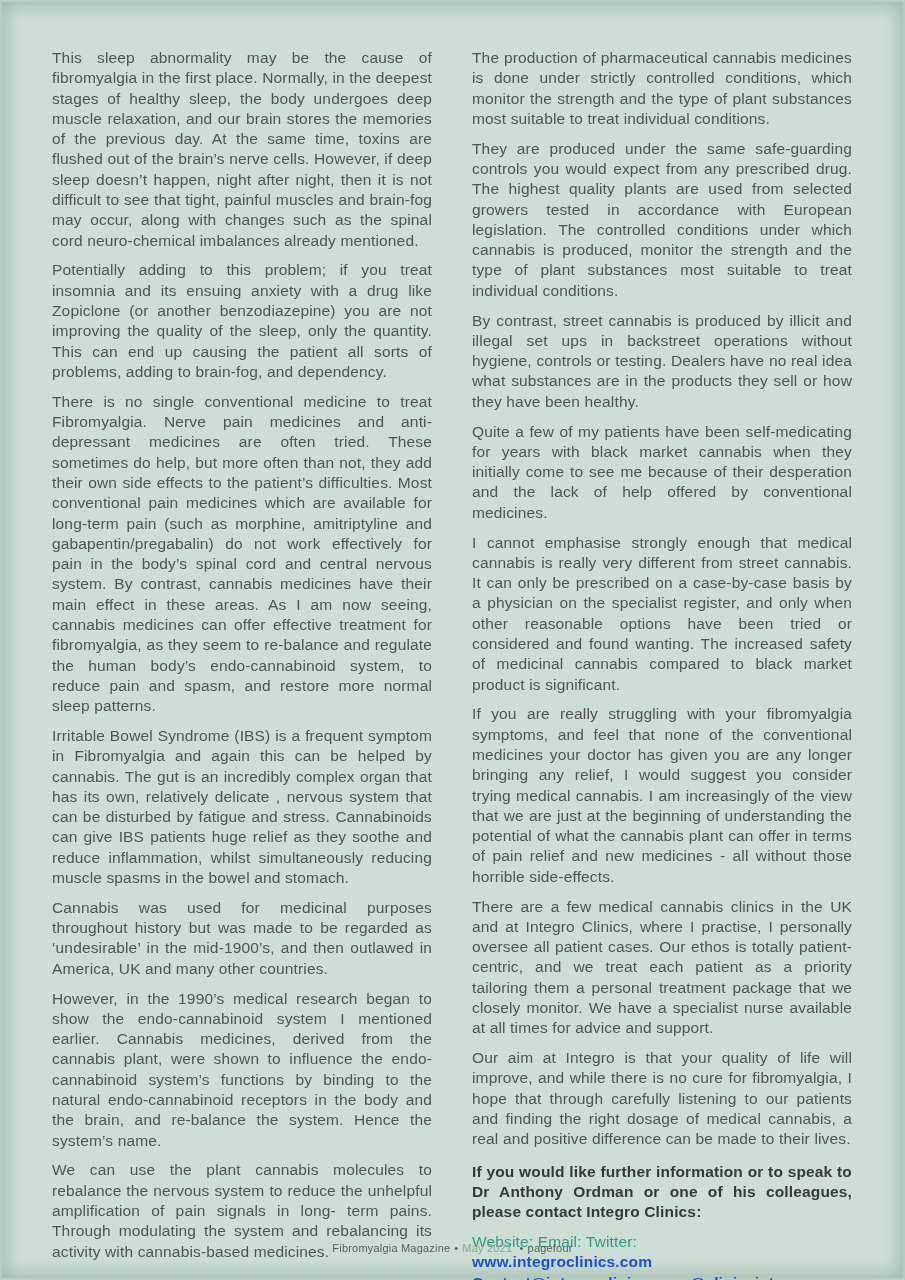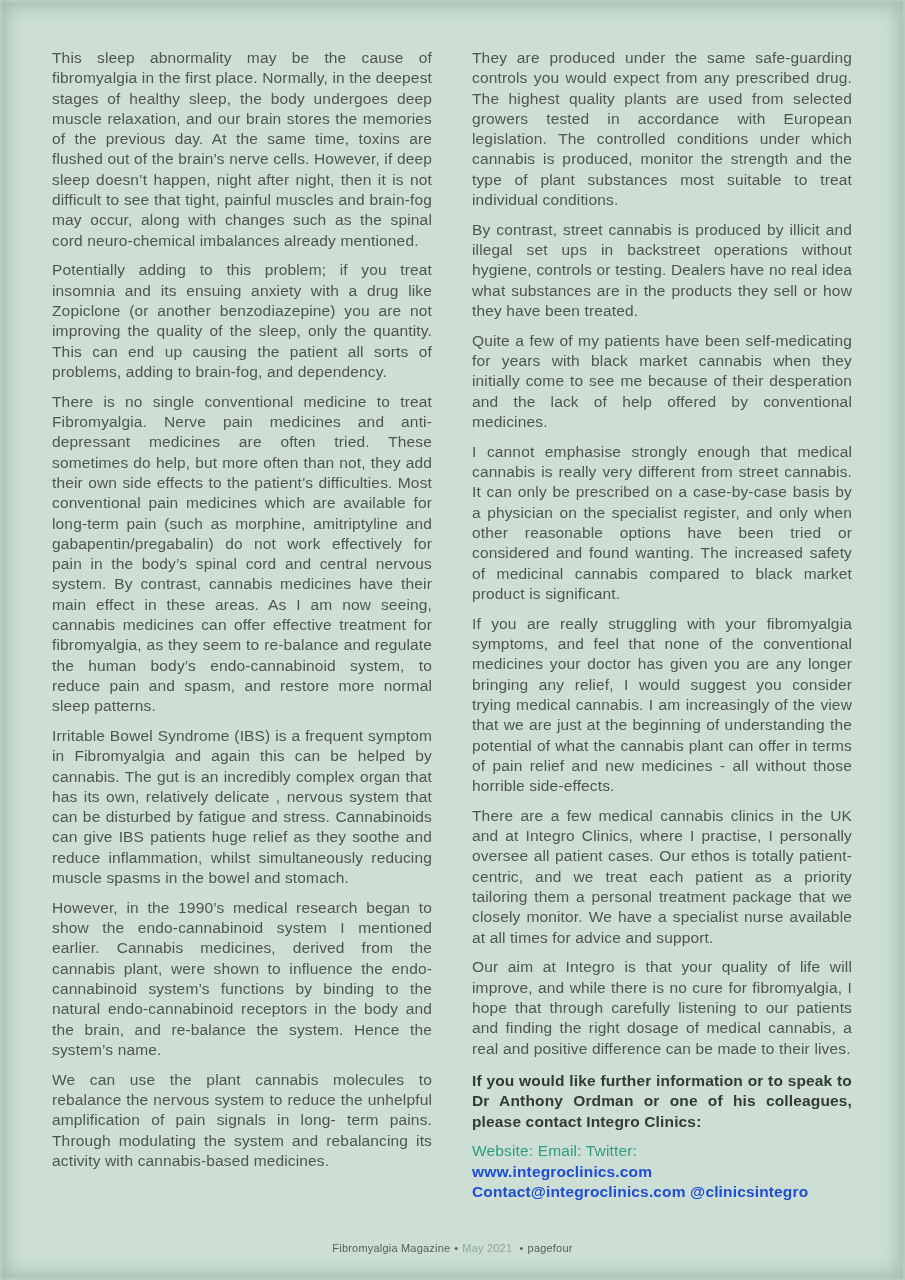--- a/index.html
+++ b/index.html
@@ -69,27 +69,29 @@
 </head>
 <body>
 
 <div class="sheet">
 
   <div class="column column-left">
     <p>This sleep abnormality may be the cause of fibromyalgia in the first place. Normally, in the deepest stages of healthy sleep, the body undergoes deep muscle relaxation, and our brain stores the memories of the previous day. At the same time, toxins are flushed out of the brain’s nerve cells. However, if deep sleep doesn’t happen, night after night, then it is not difficult to see that tight, painful muscles and brain-fog may occur, along with changes such as the spinal cord neuro-chemical imbalances already mentioned.</p>
     <p>Potentially adding to this problem; if you treat insomnia and its ensuing anxiety with a drug like Zopiclone (or another benzodiazepine) you are not improving the quality of the sleep, only the quantity. This can end up causing the patient all sorts of problems, adding to brain-fog, and dependency.</p>
     <p>There is no single conventional medicine to treat Fibromyalgia. Nerve pain medicines and anti-depressant medicines are often tried. These sometimes do help, but more often than not, they add their own side effects to the patient’s difficulties. Most conventional pain medicines which are available for long-term pain (such as morphine, amitriptyline and gabapentin/pregabalin) do not work effectively for pain in the body’s spinal cord and central nervous system. By contrast, cannabis medicines have their main effect in these areas. As I am now seeing, cannabis medicines can offer effective treatment for fibromyalgia, as they seem to re-balance and regulate the human body’s endo-cannabinoid system, to reduce pain and spasm, and restore more normal sleep patterns.</p>
     <p>Irritable Bowel Syndrome (IBS) is a frequent symptom in Fibromyalgia and again this can be helped by cannabis. The gut is an incredibly complex organ that has its own, relatively delicate , nervous system that can be disturbed by fatigue and stress. Cannabinoids can give IBS patients huge relief as they soothe and reduce inflammation, whilst simultaneously reducing muscle spasms in the bowel and stomach.</p>
+    <p>Cannabis was used for medicinal purposes throughout history but was made to be regarded as ‘undesirable’ in the mid-1900’s, and then outlawed in America, UK and many other countries.</p>
     <p>However, in the 1990’s medical research began to show the endo-cannabinoid system I mentioned earlier. Cannabis medicines, derived from the cannabis plant, were shown to influence the endo-cannabinoid system’s functions by binding to the natural endo-cannabinoid receptors in the body and the brain, and re-balance the system. Hence the system’s name.</p>
     <p>We can use the plant cannabis molecules to rebalance the nervous system to reduce the unhelpful amplification of pain signals in long- term pains. Through modulating the system and rebalancing its activity with cannabis-based medicines.</p>
   </div>
 
   <div class="column column-right">
+    <p>The production of pharmaceutical cannabis medicines is done under strictly controlled conditions, which monitor the strength and the type of plant substances most suitable to treat individual conditions.</p>
     <p>They are produced under the same safe-guarding controls you would expect from any prescribed drug. The highest quality plants are used from selected growers tested in accordance with European legislation. The controlled conditions under which cannabis is produced, monitor the strength and the type of plant substances most suitable to treat individual conditions.</p>
-    <p>By contrast, street cannabis is produced by illicit and illegal set ups in backstreet operations without hygiene, controls or testing. Dealers have no real idea what substances are in the products they sell or how they have been treated.</p>
+    <p>By contrast, street cannabis is produced by illicit and illegal set ups in backstreet operations without hygiene, controls or testing. Dealers have no real idea what substances are in the products they sell or how they have been healthy.</p>
     <p>Quite a few of my patients have been self-medicating for years with black market cannabis when they initially come to see me because of their desperation and the lack of help offered by conventional medicines.</p>
     <p>I cannot emphasise strongly enough that medical cannabis is really very different from street cannabis. It can only be prescribed on a case-by-case basis by a physician on the specialist register, and only when other reasonable options have been tried or considered and found wanting. The increased safety of medicinal cannabis compared to black market product is significant.</p>
     <p>If you are really struggling with your fibromyalgia symptoms, and feel that none of the conventional medicines your doctor has given you are any longer bringing any relief, I would suggest you consider trying medical cannabis. I am increasingly of the view that we are just at the beginning of understanding the potential of what the cannabis plant can offer in terms of pain relief and new medicines - all without those horrible side-effects.</p>
     <p>There are a few medical cannabis clinics in the UK and at Integro Clinics, where I practise, I personally oversee all patient cases. Our ethos is totally patient-centric, and we treat each patient as a priority tailoring them a personal treatment package that we closely monitor. We have a specialist nurse available at all times for advice and support.</p>
     <p>Our aim at Integro is that your quality of life will improve, and while there is no cure for fibromyalgia, I hope that through carefully listening to our patients and finding the right dosage of medical cannabis, a real and positive difference can be made to their lives.</p>
     <p class="cta">If you would like further information or to speak to Dr Anthony Ordman or one of his colleagues, please contact Integro Clinics:</p>
     <p class="contact-labels">Website: Email: Twitter:</p>
     <p class="contact-line">www.integroclinics.com</p>
     <p class="contact-line">Contact@integroclinics.com @clinicsintegro</p>
   </div>

